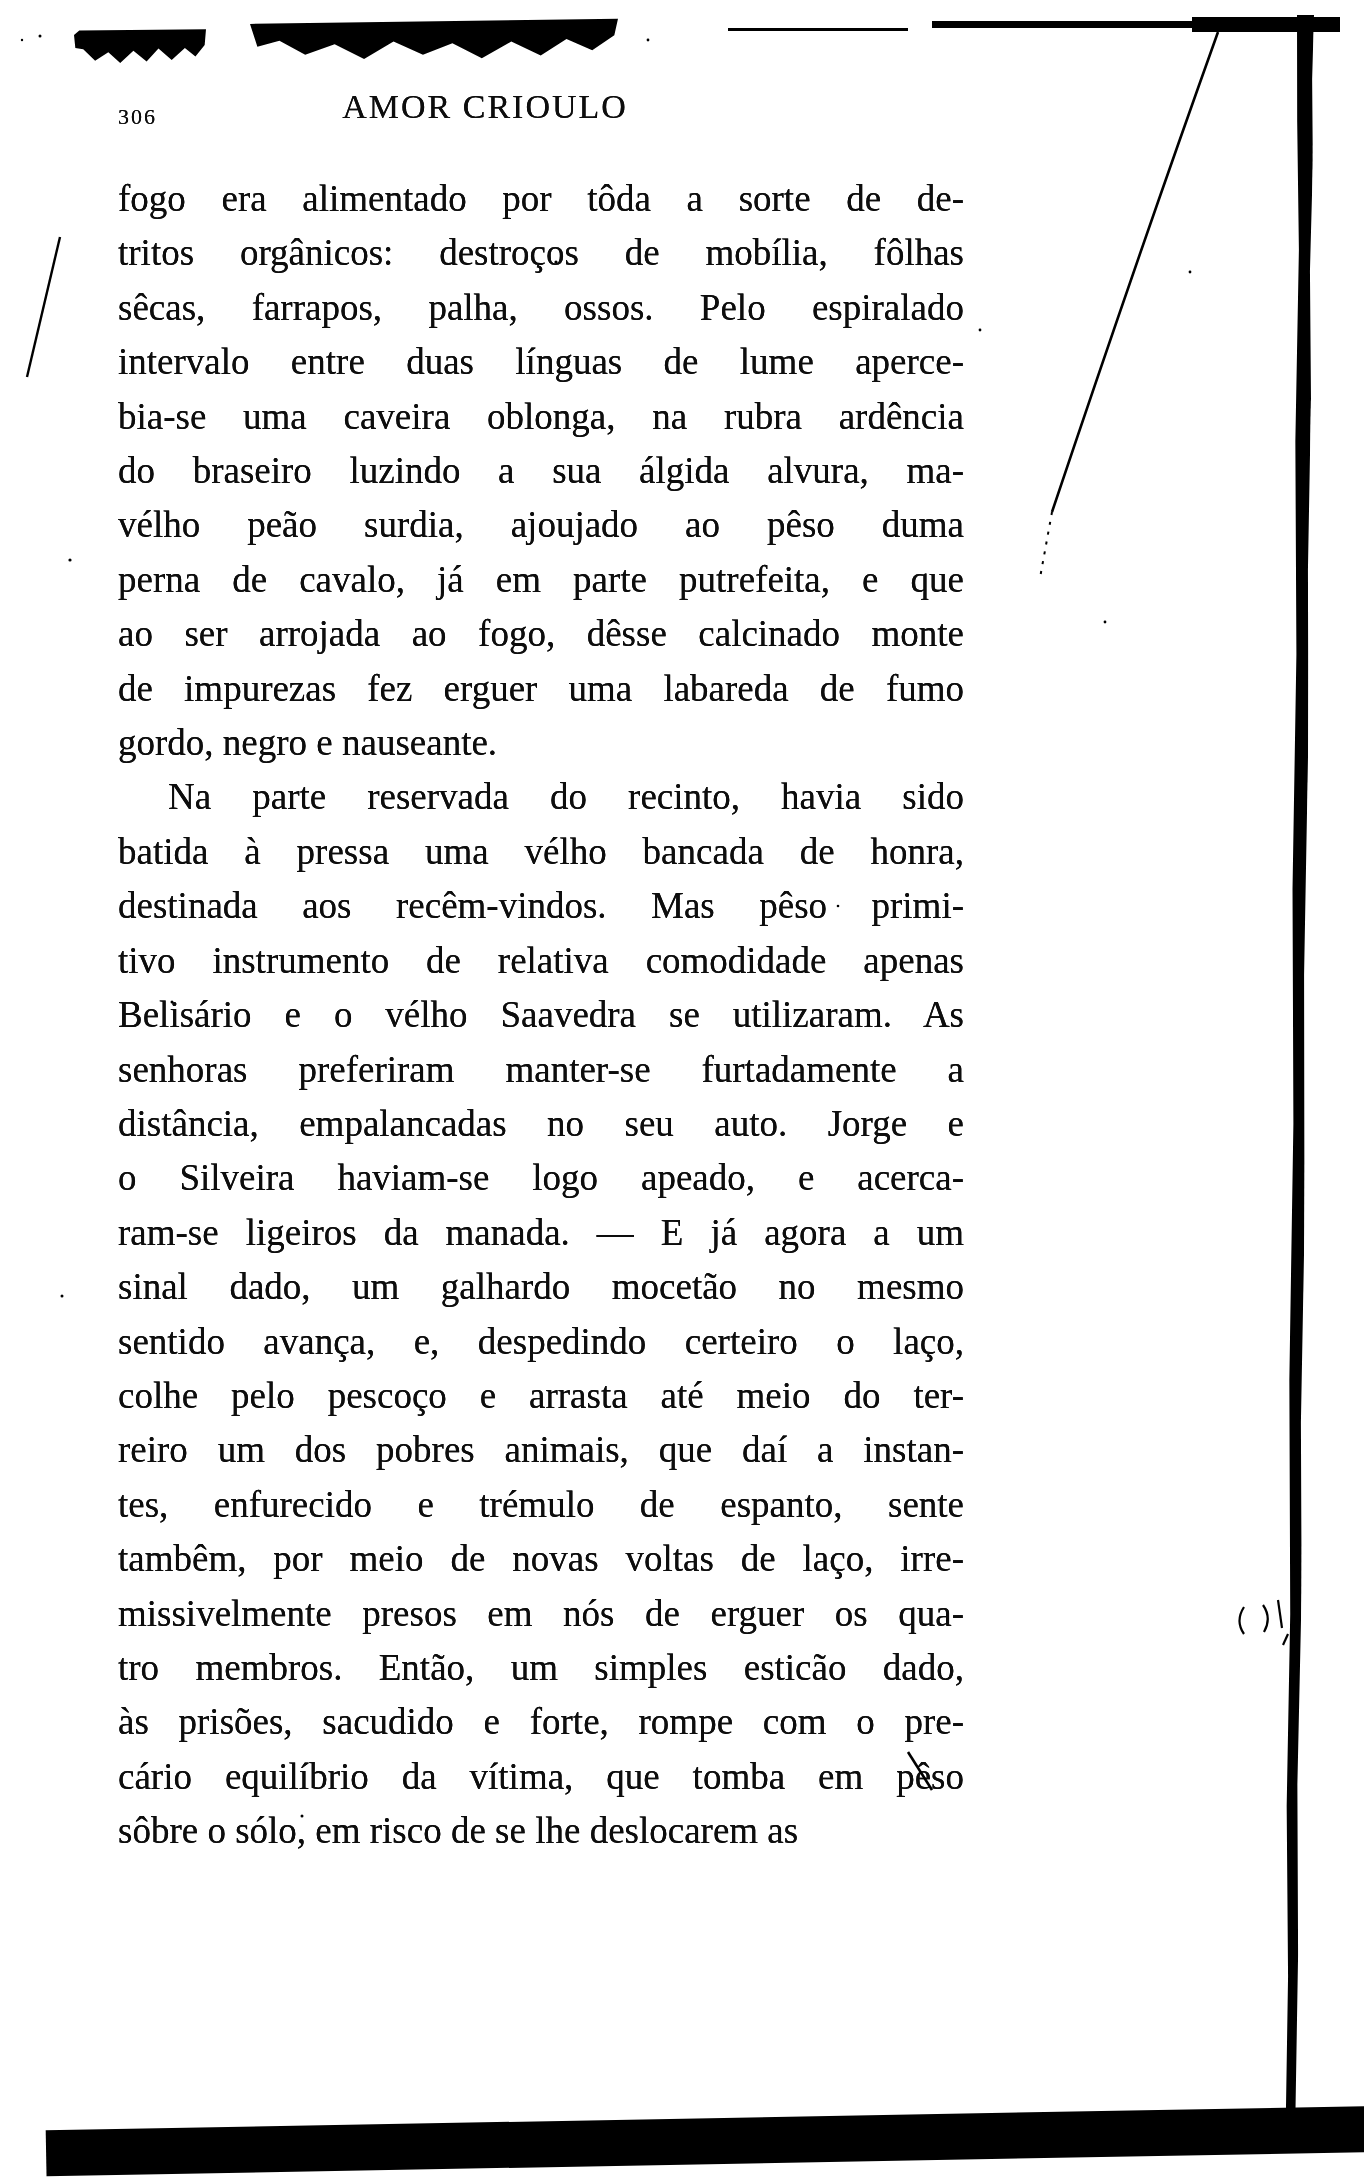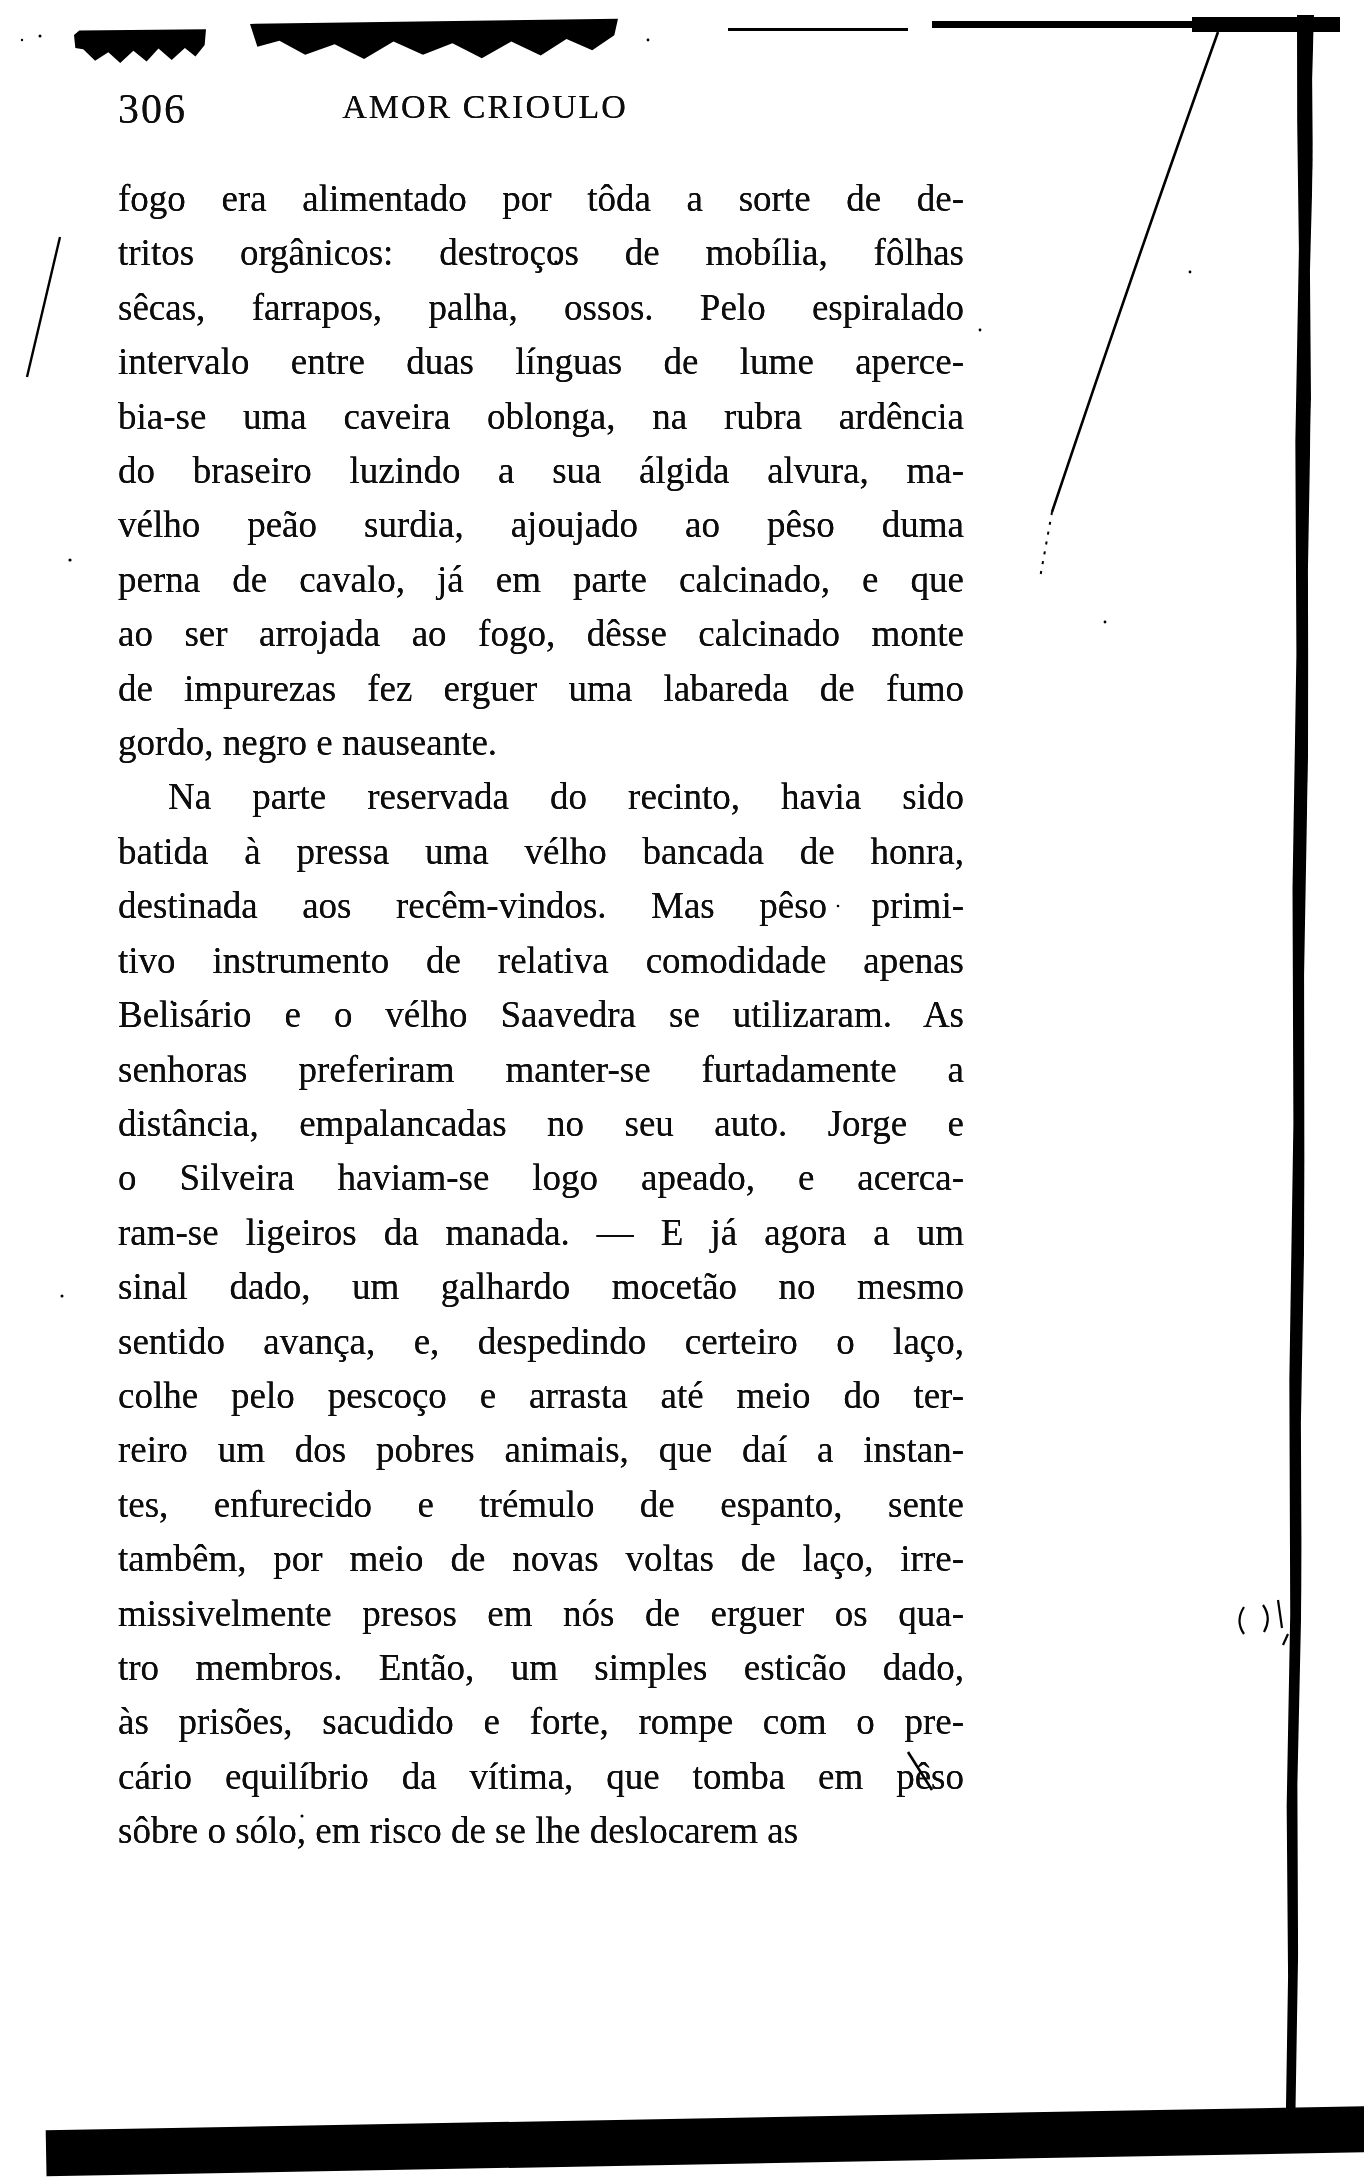--- a/index.html
+++ b/index.html
@@ -8,22 +8,22 @@
     background: #ffffff;
     position: relative;
     overflow: hidden;
     font-family: "Liberation Serif", "DejaVu Serif", serif;
     color: #0d0d0d;
   }
   .page { position: absolute; inset: 0; }
 
   
   .page-number {
-    position: absolute; left: 118px; top: 85px;
-    font-size: 42px; letter-spacing: 2px;
+    position: absolute; left: 118px; top: 104px;
+    font-size: 22px; letter-spacing: 2px;
     text-shadow: 0 0 0.6px currentColor;
   }
   .running-title {
     position: absolute; left: 340px; top: 88px; width: 290px;
     text-align: center;
     font-size: 34px; letter-spacing: 2px;
     text-shadow: 0 0 0.6px currentColor;
     white-space: nowrap;
   }
 
@@ -72,21 +72,21 @@
 
   <main class="text-block">
       <div class="paragraph">
         <div class="line">fogo era alimentado por tôda a sorte de de-</div>
         <div class="line">tritos orgânicos: destroços de mobília, fôlhas</div>
         <div class="line">sêcas, farrapos, palha, ossos. Pelo espiralado</div>
         <div class="line">intervalo entre duas línguas de lume aperce-</div>
         <div class="line">bia-se uma caveira oblonga, na rubra ardência</div>
         <div class="line">do braseiro luzindo a sua álgida alvura, ma-</div>
         <div class="line">vélho peão surdia, ajoujado ao pêso duma</div>
-        <div class="line">perna de cavalo, já em parte calcinado, e que</div>
+        <div class="line">perna de cavalo, já em parte putrefeita, e que</div>
         <div class="line">ao ser arrojada ao fogo, dêsse calcinado monte</div>
         <div class="line">de impurezas fez erguer uma labareda de fumo</div>
         <div class="line lastline">gordo, negro e nauseante.</div>
       </div>
       <div class="paragraph">
         <div class="line indented">Na parte reservada do recinto, havia sido</div>
         <div class="line">batida à pressa uma vélho bancada de honra,</div>
         <div class="line">destinada aos recêm-vindos. Mas pêso primi-</div>
         <div class="line">tivo instrumento de relativa comodidade apenas</div>
         <div class="line">Belisário e o vélho Saavedra se utilizaram. As</div>

